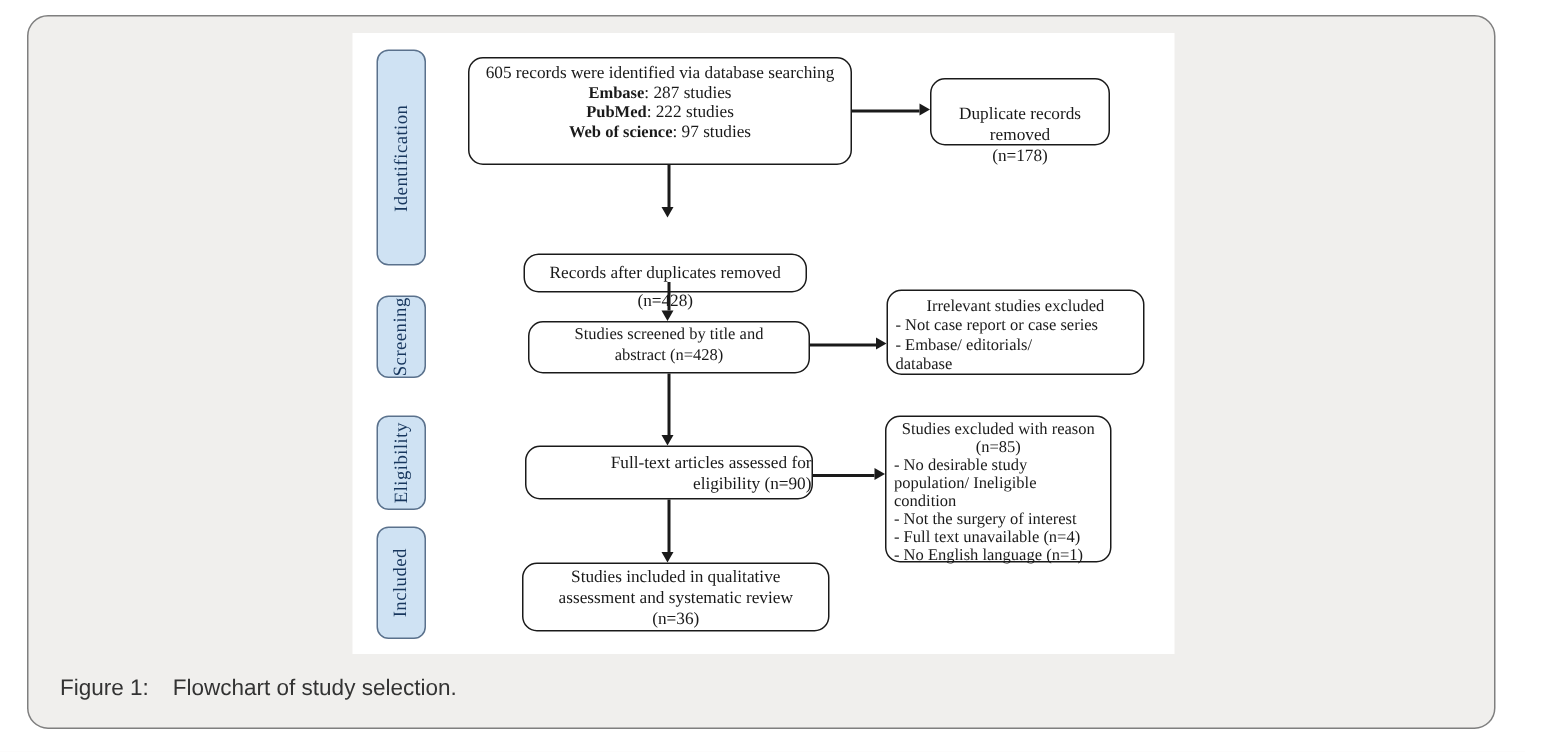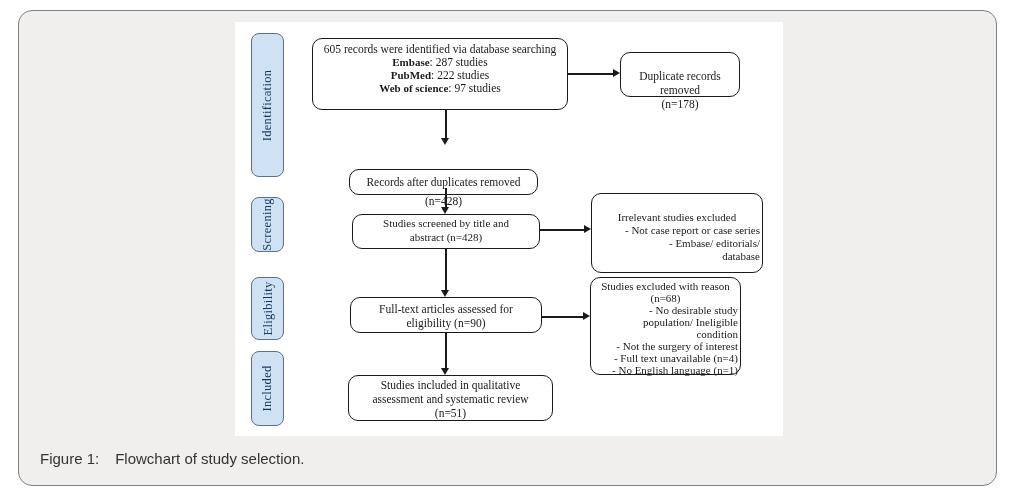--- a/index.html
+++ b/index.html
@@ -41,29 +41,29 @@
   
   .fbox {
     position:absolute;
     background:#ffffff;
     border:1.2px solid var(--box-border,#1a1a1a);
     border-radius:10px;
     color:var(--ink,#1a1a1a);
     text-align:center;
   }
   .bl { white-space:nowrap; }
-  .bullets { text-align:right; padding-left:5px; padding-right:2px; }
+  .bullets { text-align:left; padding-left:5px; padding-right:2px; }
 
   #box-records    { left:312px; top:38px;  width:256px; height:72px; font-size:11.5px; line-height:13px; padding-top:4px; }
   #box-records b  { font-size:11px; }
   #box-duplicates { left:620px; top:52px;  width:120px; height:45px; font-size:11.5px; line-height:14px; padding-top:16px; }
   #box-afterdup   { left:349px; top:145px; width:189px; height:26px; font-size:11.5px; line-height:19px; padding-top:3px;margin-top:24px; }
   #box-screened   { left:352px; top:214px; width:188px; height:35px; font-size:11px; line-height:14px; padding-top:1px; }
-  #box-irrelevant { left:591px; top:193px; width:172px; height:80px; font-size:11px;  line-height:13px; padding-top:17px; }
-  #box-fulltext   { left:350px; top:297px; width:192px; height:36px; font-size:11.5px; line-height:14px; padding-top:4px; }
+  #box-irrelevant { left:591px; top:193px; width:172px; height:57px; font-size:11px;  line-height:13px; padding-top:4px; }
+  #box-fulltext   { left:350px; top:297px; width:192px; height:36px; font-size:11.5px; line-height:14px; padding-top:4px;text-align:right; }
   #box-excluded   { left:590px; top:277px; width:151px; height:98px; font-size:11px;  line-height:12px; padding-top:2px; }
   #box-included   { left:348px; top:375px; width:205px; height:46px; font-size:11.5px; line-height:14px; padding-top:2px; }
 
   
   .vline { position:absolute; width:1.5px; background:var(--ink,#1a1a1a); }
   .hline { position:absolute; height:1.5px; background:var(--ink,#1a1a1a); }
   .head-down {
     position:absolute; width:0; height:0;
     border-left:4.5px solid transparent; border-right:4.5px solid transparent;
     border-top:7.5px solid var(--ink,#1a1a1a);
@@ -143,35 +143,35 @@
     </div>
   </div>
 
   <div class="fbox" id="box-fulltext">
     <div class="bl">Full-text articles assessed for</div>
     <div class="bl">eligibility (n=90)</div>
   </div>
 
   <div class="fbox" id="box-excluded">
     <div class="bl">Studies excluded with reason</div>
-    <div class="bl">(n=68)</div>
+    <div class="bl">(n=85)</div>
     <div class="bullets">
       <div class="bl">- No desirable study</div>
       <div class="bl">population/ Ineligible</div>
       <div class="bl">condition</div>
       <div class="bl">- Not the surgery of interest</div>
       <div class="bl">- Full text unavailable (n=4)</div>
       <div class="bl">- No English language (n=1)</div>
     </div>
   </div>
 
   <div class="fbox" id="box-included">
     <div class="bl">Studies included in qualitative</div>
     <div class="bl">assessment and systematic review</div>
-    <div class="bl">(n=51)</div>
+    <div class="bl">(n=36)</div>
   </div>
 
   <div class="vline" id="v1-line"></div>
   <div class="head-down" id="v1-head"></div>
   <div class="vline" id="v2-line"></div>
   <div class="head-down" id="v2-head"></div>
   <div class="vline" id="v3-line"></div>
   <div class="head-down" id="v3-head"></div>
   <div class="vline" id="v4-line"></div>
   <div class="head-down" id="v4-head"></div>

